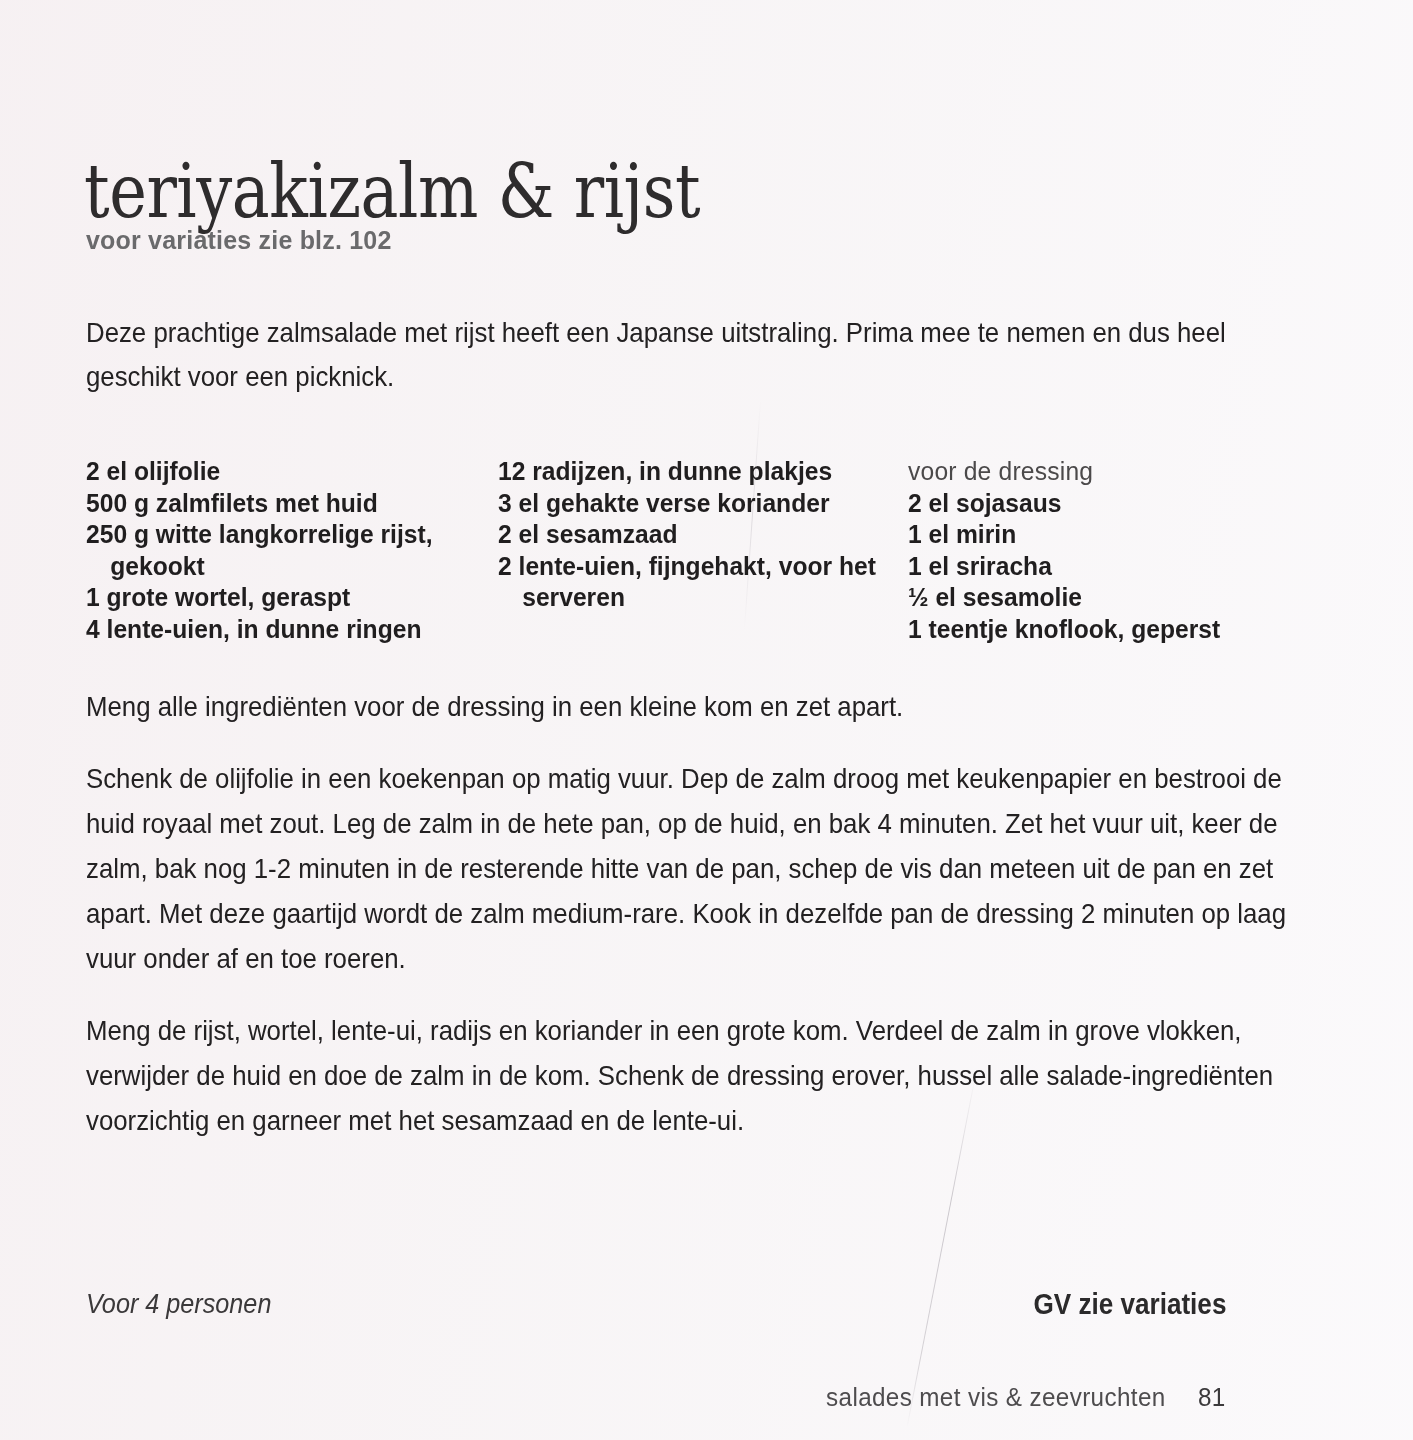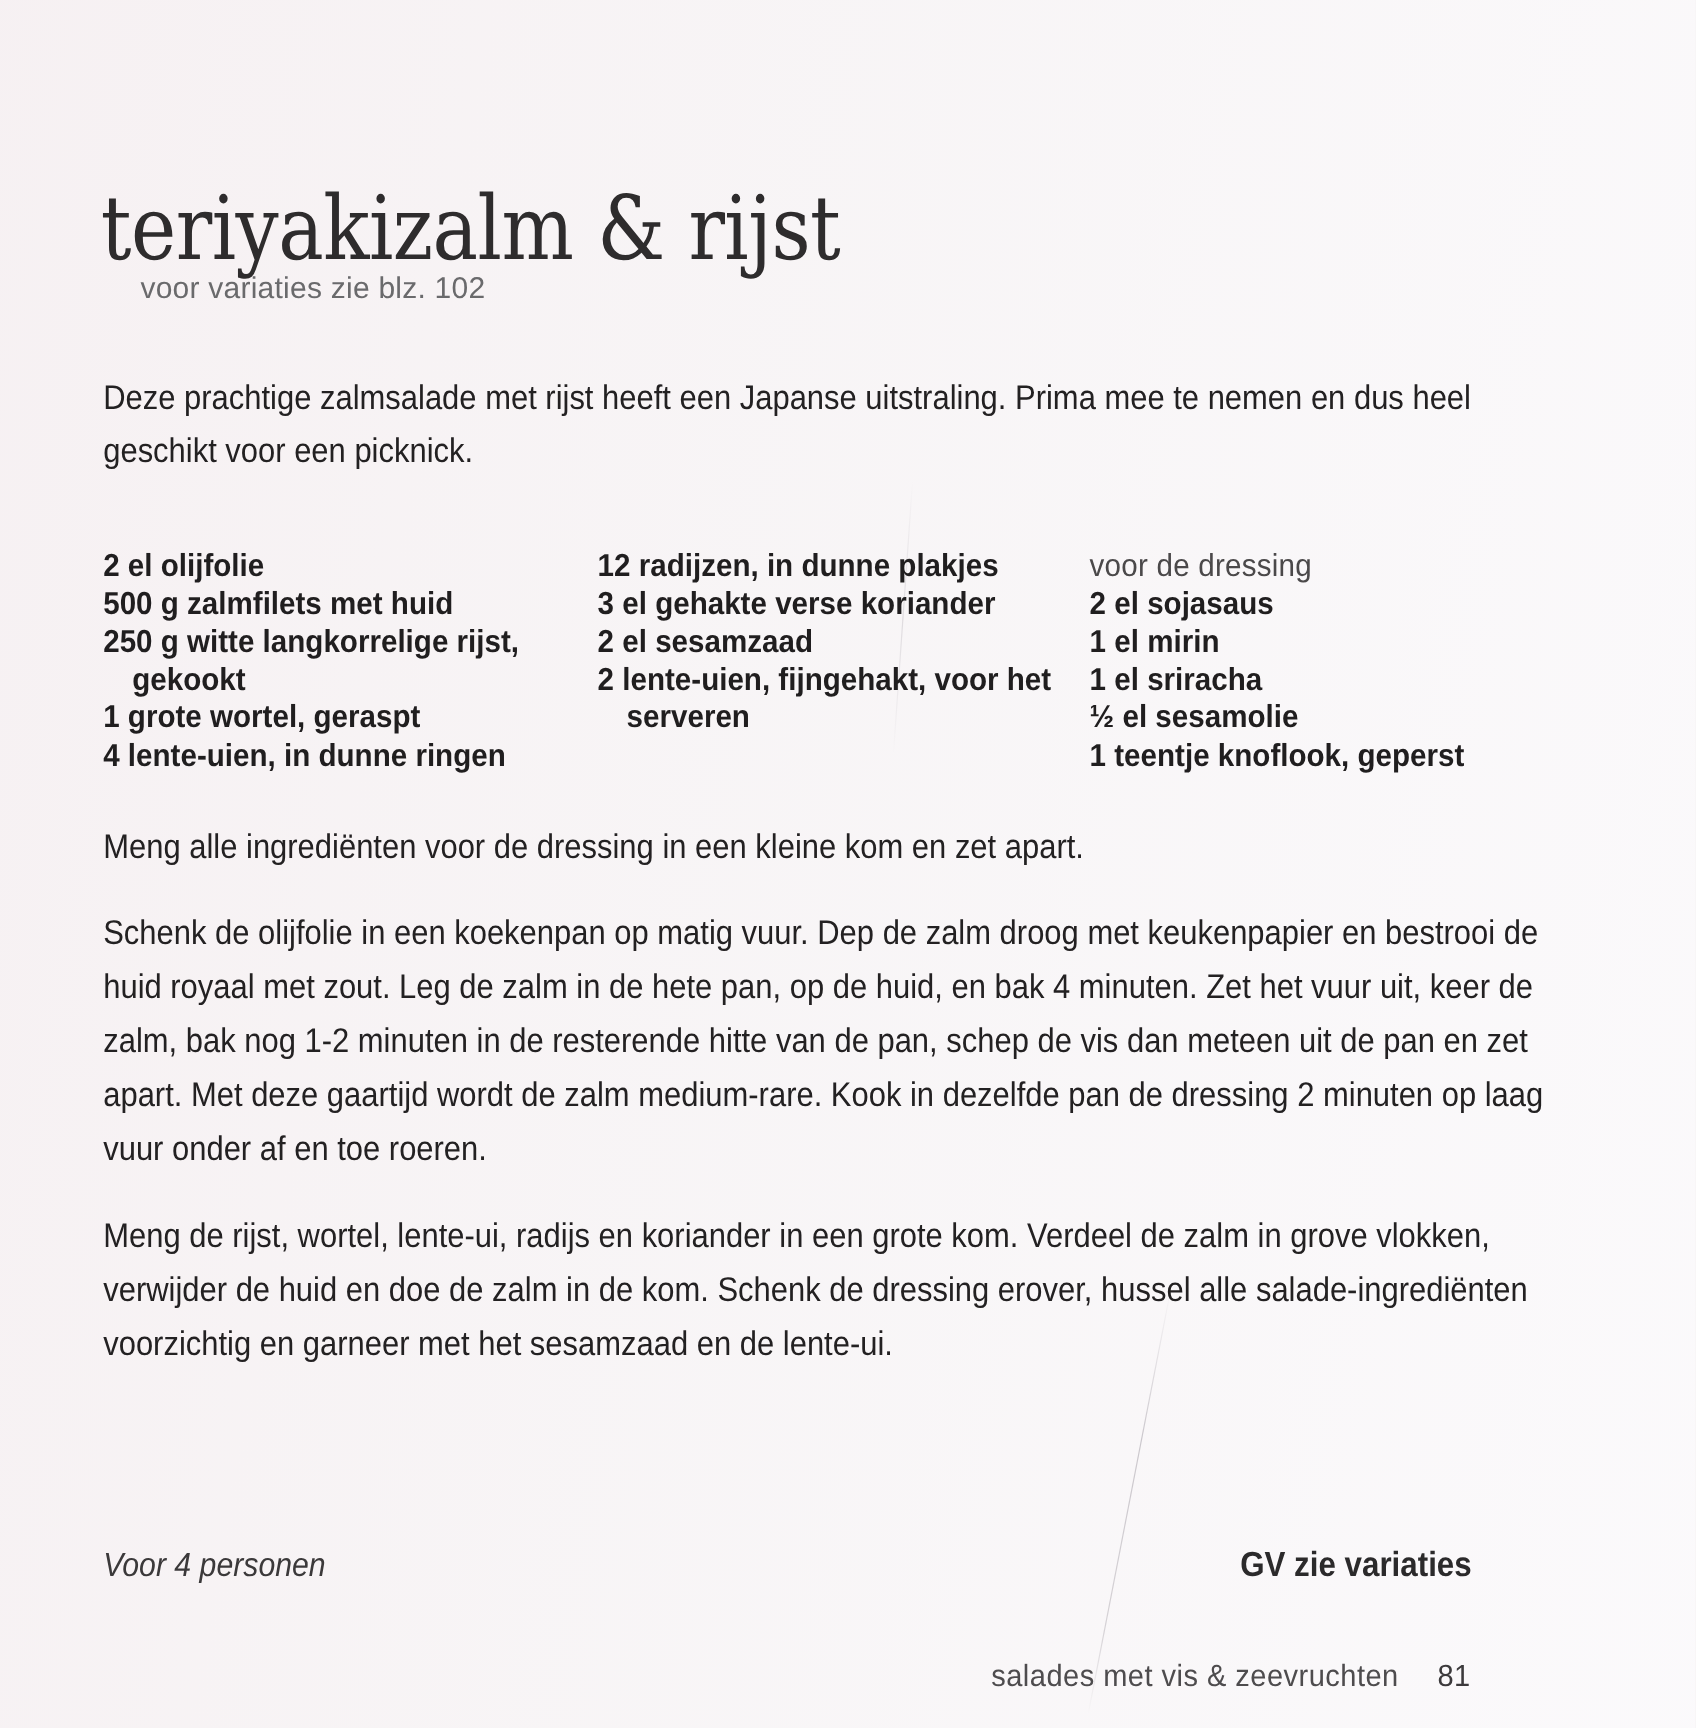--- a/index.html
+++ b/index.html
@@ -72,24 +72,23 @@
     transform: scaleX(0.86);
     transform-origin: left center;
   }
 
   .subtitle {
     position: absolute;
     left: 86px;
     top: 226px;
     font-family: "Liberation Sans", sans-serif;
     font-size: 25px;
-    font-weight: 400;
+    font-weight: 700;
     color: #6a6a6c;
     letter-spacing: 0.2px;
-    margin-left: 31px;
   }
 
   
   .intro {
     position: absolute;
     left: 86px;
     top: 310px;
     width: 1205px;
     font-family: "Liberation Sans", sans-serif;
     font-size: 28.5px;

